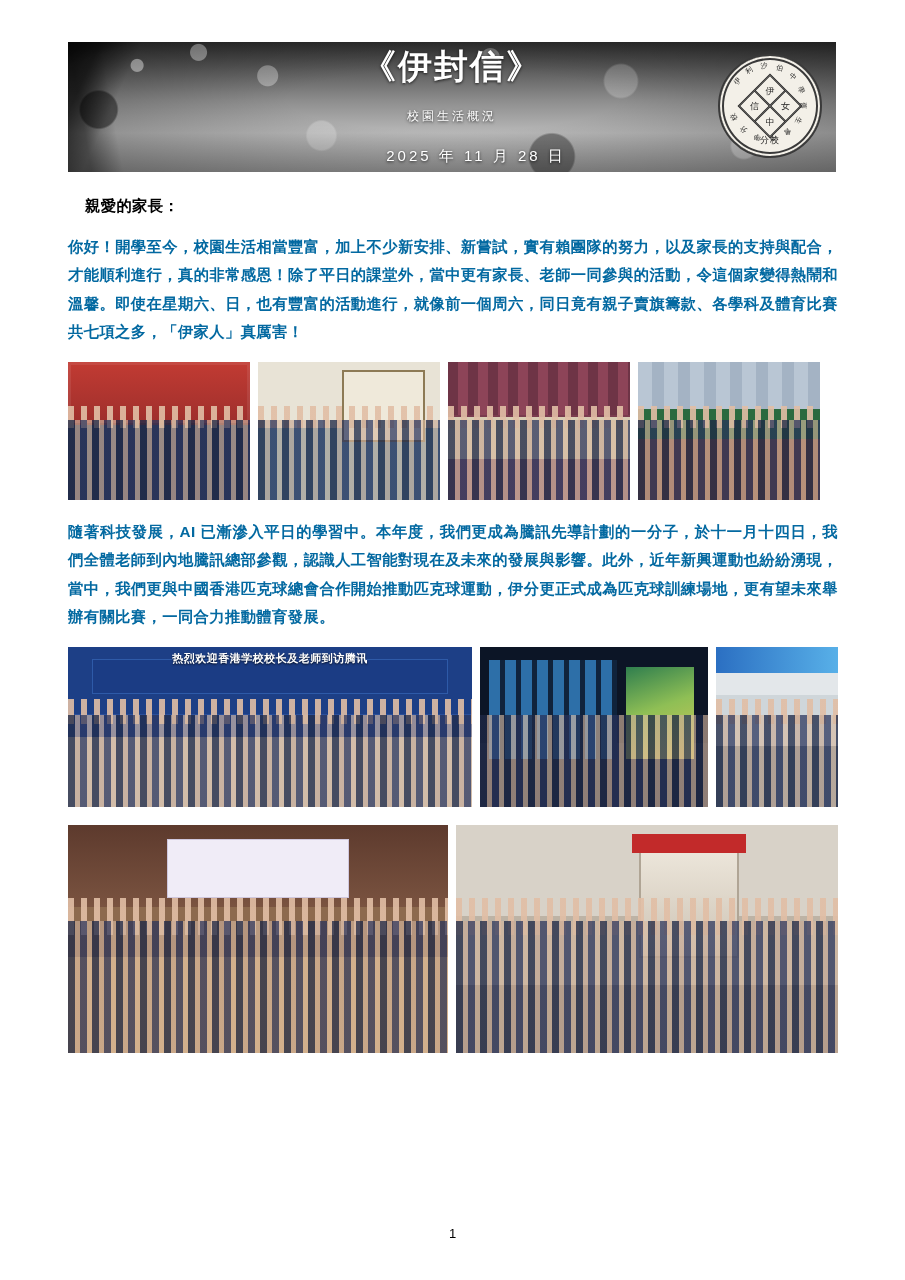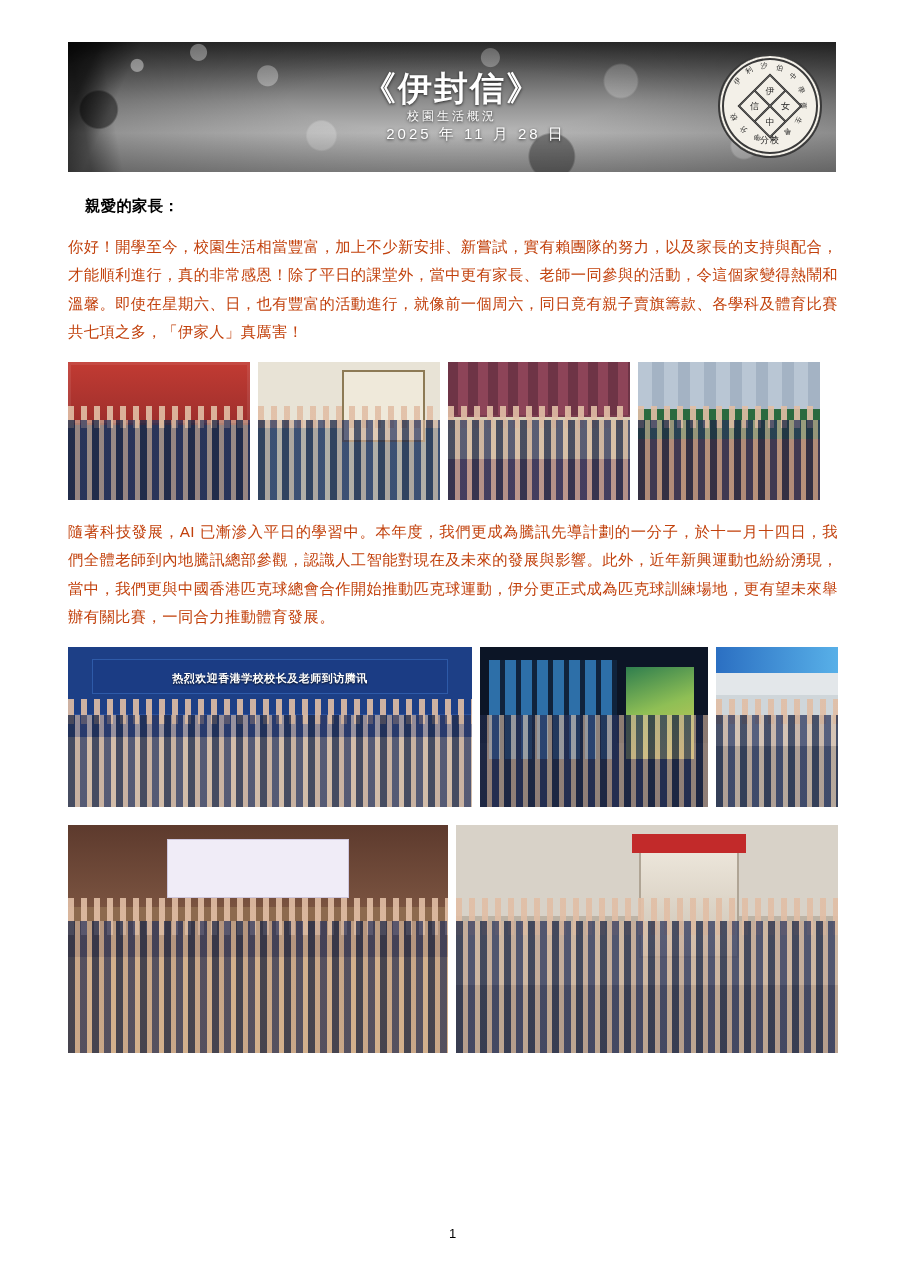--- a/index.html
+++ b/index.html
@@ -59,21 +59,21 @@
     background: radial-gradient(ellipse at 50% 45%, rgba(0,0,0,0) 30%, rgba(0,0,0,.35) 100%);
   }
 
   .banner-text {
     position: absolute;
     inset: 0;
     display: flex;
     flex-direction: column;
     align-items: center;
     justify-content: center;
-    gap: 0;
+    gap: 22px;
     color: #ffffff;
     text-shadow: 0 1px 3px rgba(0,0,0,.75);
   }
   .banner-title {
     font-size: 34px;
     font-weight: bold;
     letter-spacing: 2px;
     line-height: 1.1;
   }
   .banner-sub {
@@ -150,23 +150,23 @@
     position: absolute;
     left: 68px;
     top: 196px;
     width: 770px;
   }
   p.para {
     margin: 0 0 16px 0;
     font-size: 15.3px;
     line-height: 1.85;
     letter-spacing: .4px;
-    font-weight: normal;
+    font-weight: bold;
     text-align: justify;
-    color: #c2410c;
+    color: #0369a1;
   }
   p.salutation {
     margin: 0 0 16px 17px;
     font-size: 15.3px;
     font-weight: bold;
     letter-spacing: .4px;
   }
 
   
   .strip {
@@ -177,21 +177,21 @@
   .ph {
     position: relative;
     overflow: hidden;
     border: 0;
     background: #cfcfcf;
     flex: 0 0 auto;
   }
   .ph .cap {
     position: absolute;
     left: 0; right: 0;
-    top: 24px;
+    top: 4px;
     text-align: center;
     color: #fff;
     font-size: 11px;
     font-weight: bold;
     text-shadow: 0 1px 2px rgba(0,0,0,.8);
     letter-spacing: .5px;
   }
   .people {
     position: absolute;
     left: 0; right: 0; bottom: 0;

